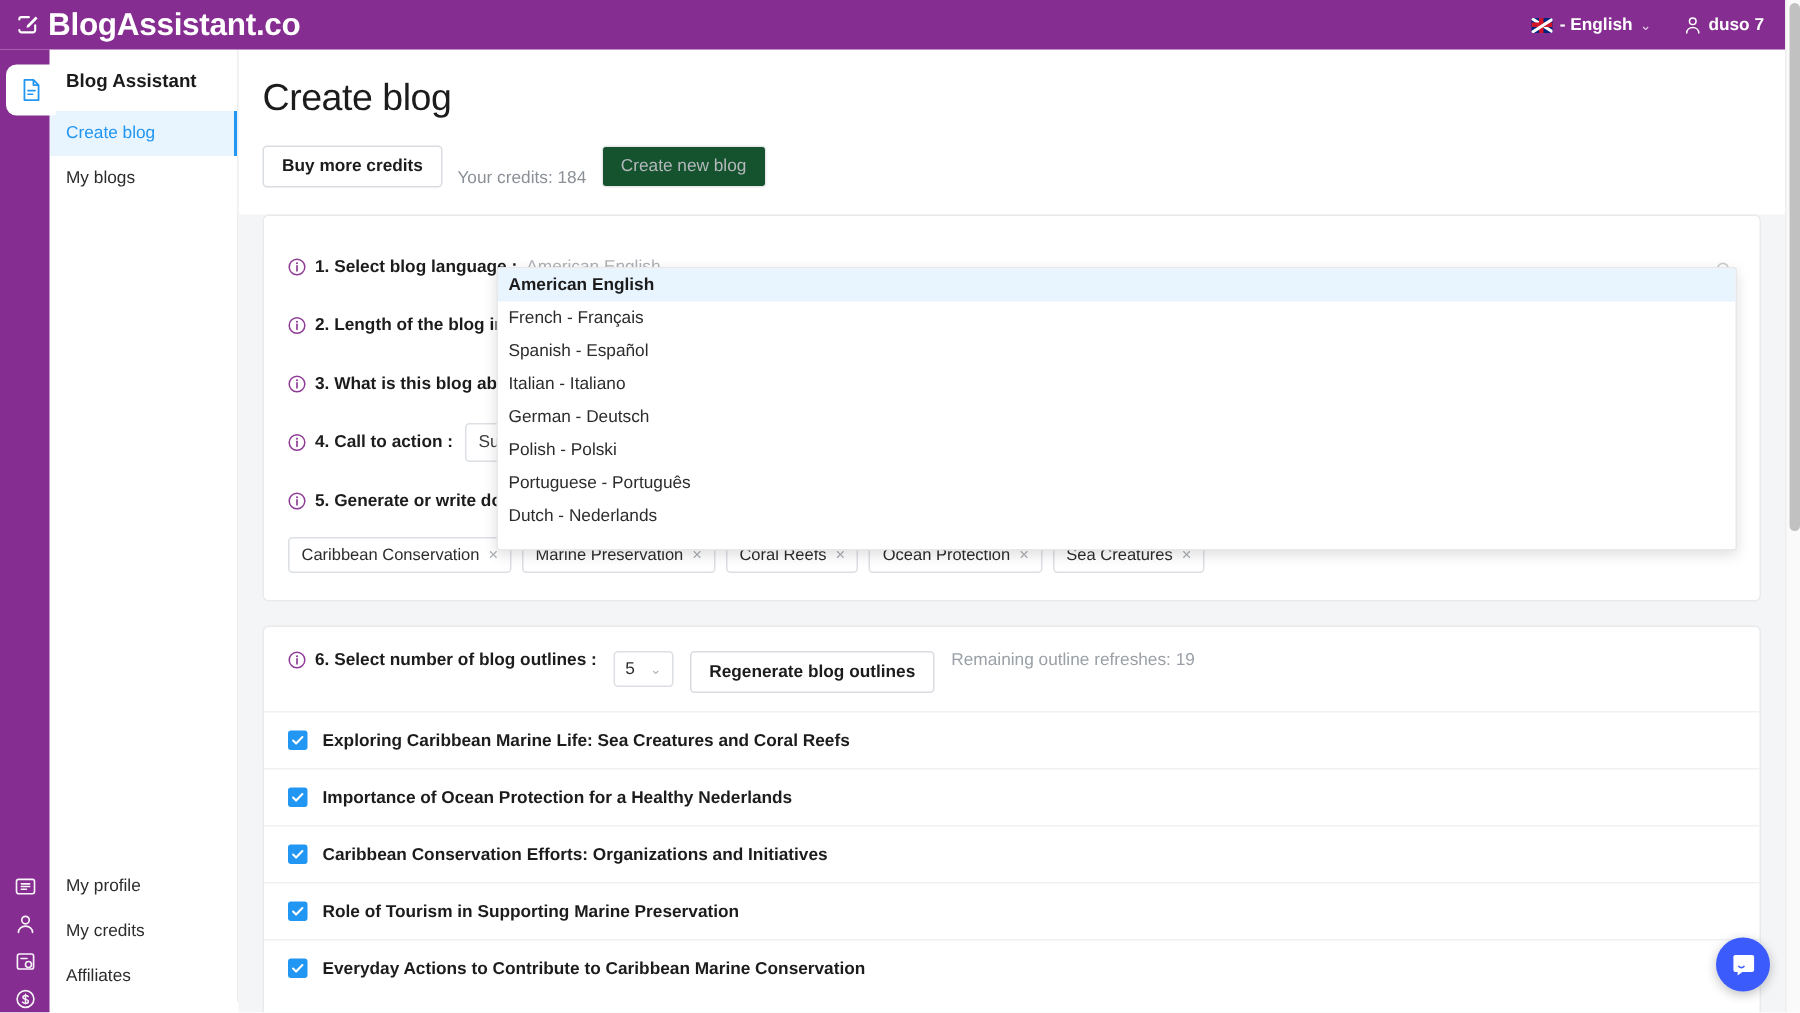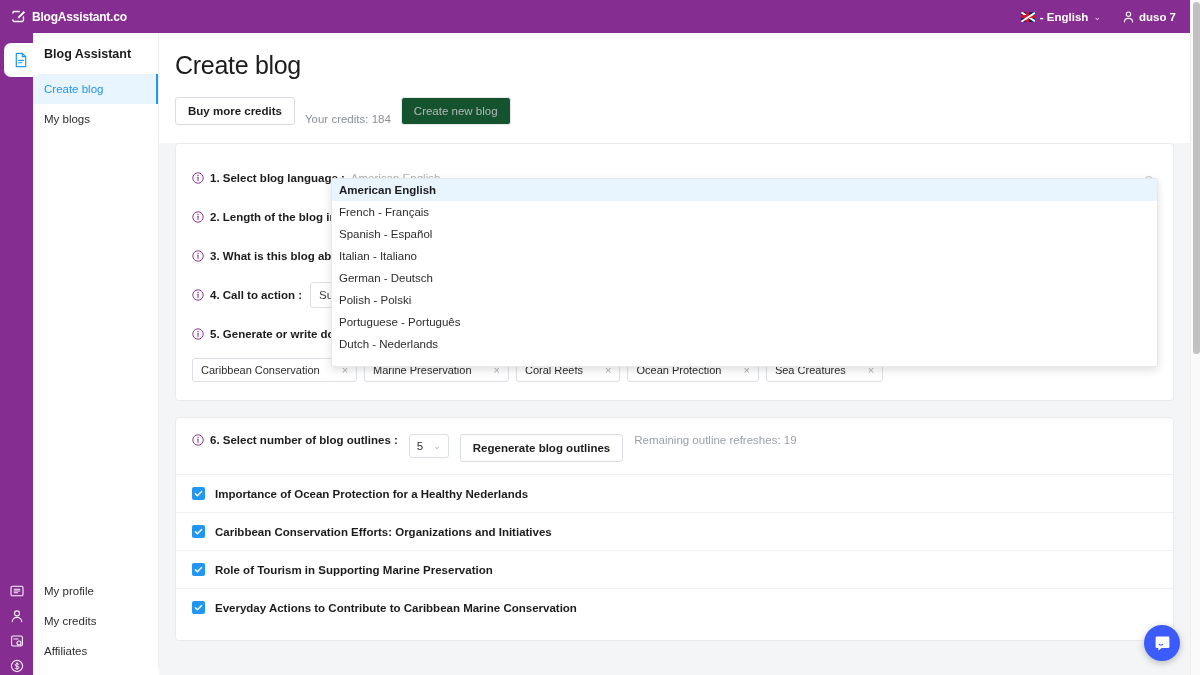--- a/index.html
+++ b/index.html
@@ -17,21 +17,21 @@
     position: absolute; top: 0; left: 0;
     width: 1190px; height: 33px;
     background: #862d91;
     display: flex; align-items: center;
     z-index: 40;
   }
   .brand {
     display: flex; align-items: center; gap: 6px;
     margin-left: 11px;
     color: #ffffff;
-    font-size: 12px; font-weight: bold;
+    font-size: 21px; font-weight: bold;
     letter-spacing: -0.2px;
   }
   .brand-icon { width: 15px; height: 15px; display: block; }
   .topbar-right {
     margin-left: auto; margin-right: 14px;
     display: flex; align-items: center; gap: 22px;
   }
   .lang-picker, .user-menu {
     display: flex; align-items: center; gap: 5px;
     color: #fff; font-size: 11.5px; font-weight: bold;
@@ -187,21 +187,21 @@
   }
 
   
   .tag-row {
     display: flex; align-items: center; gap: 7px;
     padding: 5px 16px 0 16px; flex-wrap: nowrap;
   }
   .tag {
     border: 1px solid #dcdfe3; border-radius: 3px;
     background: #fff; font-size: 11px; color: #2c2c2c;
-    padding: 5px 8px; display: flex; align-items: center; gap: 22px;
+    padding: 5px 8px; display: flex; align-items: center; gap: 6px;
     white-space: nowrap;
   }
   .tag .x { color: #a9adb2; font-size: 11px; cursor: pointer; }
 
   
   .dropdown {
     position: absolute;
     left: 331px; top: 178px;
     width: 827px; height: 189px;
     background: #ffffff;
@@ -500,20 +500,28 @@
       <button class="btn">Regenerate blog outlines</button>
       <span class="refresh-note">Remaining outline refreshes: 19</span>
     </div>
 
     <div class="outline-item">
       <span class="cb">
         <svg viewBox="0 0 9 9" fill="none">
             <path d="M1.4 4.7 3.4 6.7 7.6 2.4" stroke="#fff" stroke-width="1.4" stroke-linecap="round" stroke-linejoin="round"></path>
           </svg>
       </span>
+      <span>Exploring Caribbean Marine Life: Sea Creatures and Coral Reefs</span>
+    </div>
+    <div class="outline-item">
+      <span class="cb">
+        <svg viewBox="0 0 9 9" fill="none">
+            <path d="M1.4 4.7 3.4 6.7 7.6 2.4" stroke="#fff" stroke-width="1.4" stroke-linecap="round" stroke-linejoin="round"></path>
+          </svg>
+      </span>
       <span>Importance of Ocean Protection for a Healthy Nederlands</span>
     </div>
     <div class="outline-item">
       <span class="cb">
         <svg viewBox="0 0 9 9" fill="none">
             <path d="M1.4 4.7 3.4 6.7 7.6 2.4" stroke="#fff" stroke-width="1.4" stroke-linecap="round" stroke-linejoin="round"></path>
           </svg>
       </span>
       <span>Caribbean Conservation Efforts: Organizations and Initiatives</span>
     </div>

